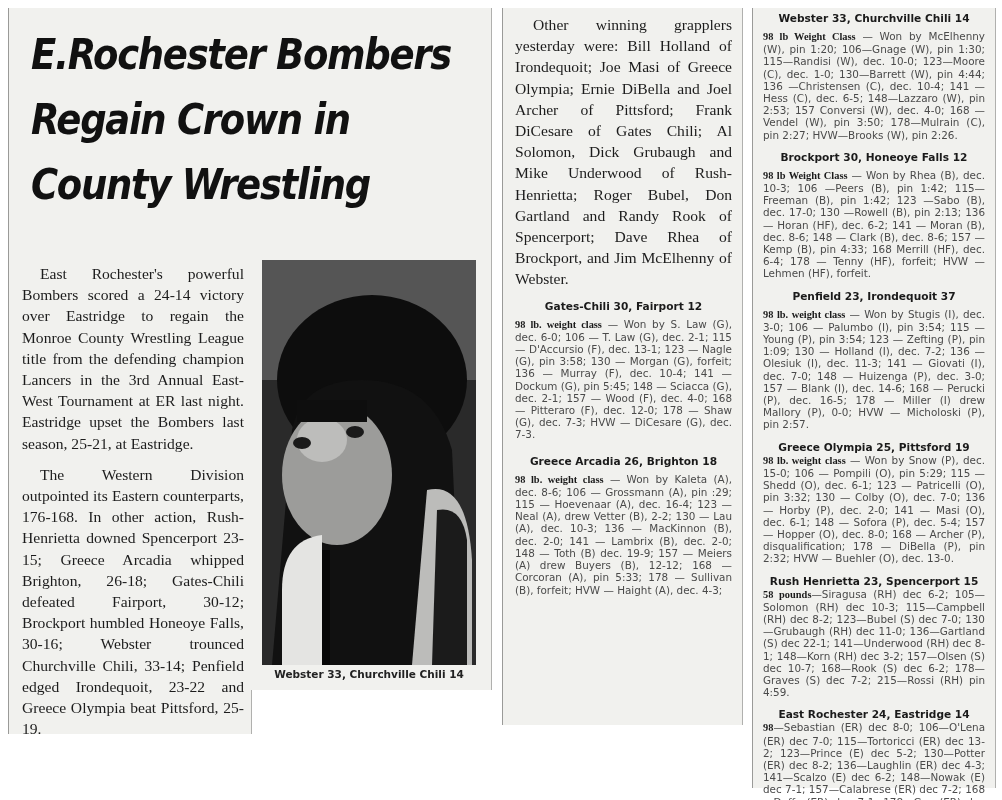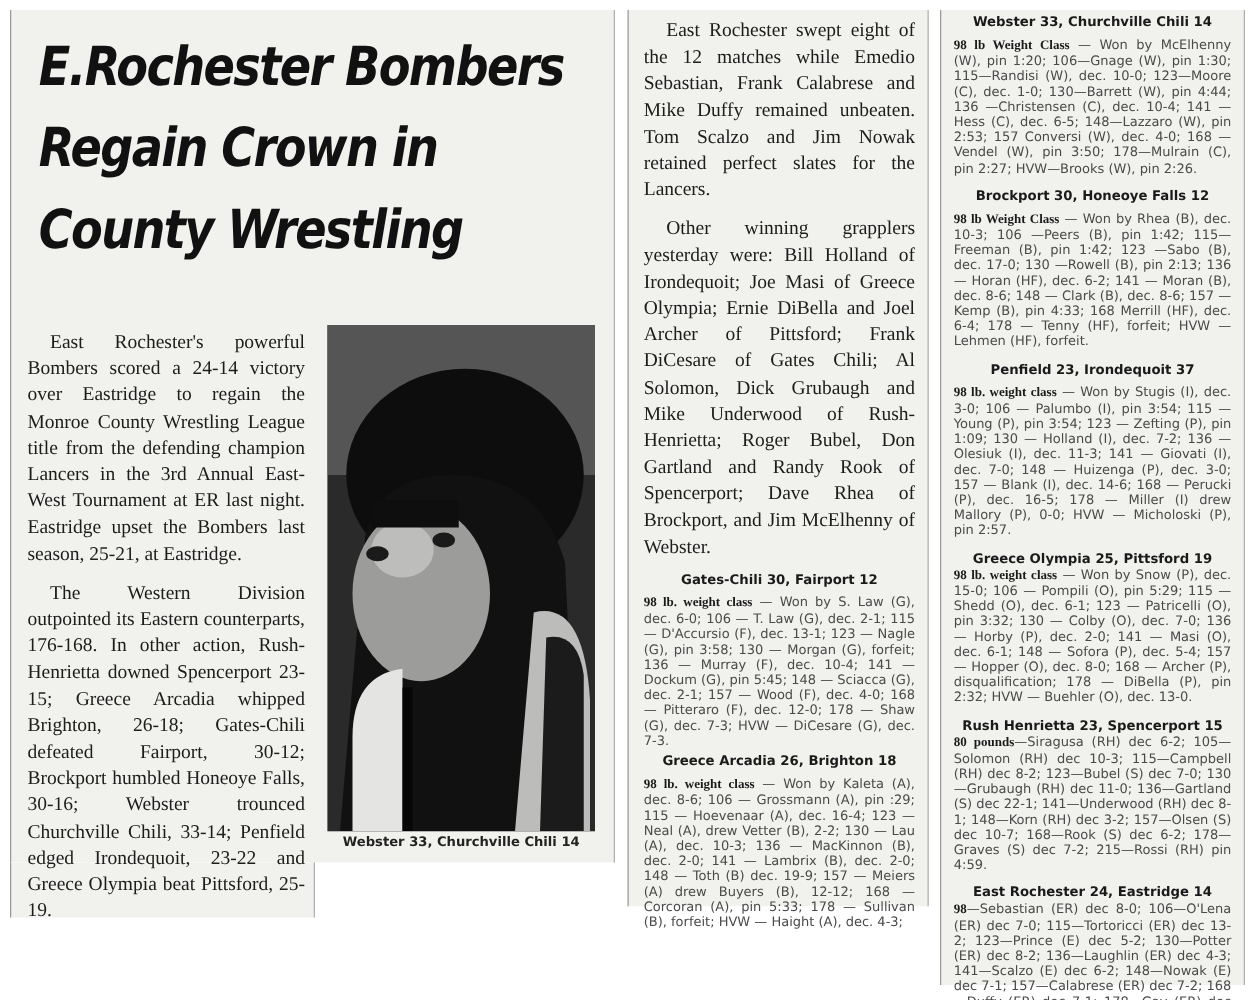--- a/index.html
+++ b/index.html
@@ -47,31 +47,30 @@
     <path d="M20 330 Q20 280 60 275 L60 405 L20 405 Z" fill="#e4e4e2"></path>
     <path d="M165 230 Q205 220 210 300 L210 405 L150 405 Z" fill="#bcbcba"></path>
     <path d="M175 250 Q200 245 205 280 L205 405 L170 405 Z" fill="#1b1b1b"></path>
     <rect x="60" y="290" width="8" height="115" fill="#060606"></rect>
   </svg>
 </div>
 <div class="caption">Webster 33, Churchville Chili 14</div>
 
 <div class="clip rule-l rule-r" style="left:502px; top:8px; width:241px; height:717px; padding:6px 10px 0 12px;">
   <div class="body-text">
-    <p>East Rochester swept eight of the 12 matches while Emedio Sebastian, Frank Calabrese and Mike Duffy remained unbeaten. Tom Scalzo and Jim Nowak retained perfect slates for the Lancers.</p>
     <p>Other winning grapplers yesterday were: Bill Holland of Irondequoit; Joe Masi of Greece Olympia; Ernie DiBella and Joel Archer of Pittsford; Frank DiCesare of Gates Chili; Al Solomon, Dick Grubaugh and Mike Underwood of Rush-Henrietta; Roger Bubel, Don Gartland and Randy Rook of Spencerport; Dave Rhea of Brockport, and Jim McElhenny of Webster.</p>
   </div>
 
   <div>
     <div class="box-head">Gates-Chili 30, Fairport 12</div>
     <p class="box-text"><b>98 lb. weight class</b><span> — Won by S. Law (G), dec. 6-0; 106 — T. Law (G), dec. 2-1; 115 — D'Accursio (F), dec. 13-1; 123 — Nagle (G), pin 3:58; 130 — Morgan (G), forfeit; 136 — Murray (F), dec. 10-4; 141 — Dockum (G), pin 5:45; 148 — Sciacca (G), dec. 2-1; 157 — Wood (F), dec. 4-0; 168 — Pitteraro (F), dec. 12-0; 178 — Shaw (G), dec. 7-3; HVW — DiCesare (G), dec. 7-3.</span></p>
   </div>
 
   <div>
-    <div class="box-head" style="margin-top:4px;">Greece Arcadia 26, Brighton 18</div>
+    <div class="box-head" style="margin-top:14px;">Greece Arcadia 26, Brighton 18</div>
     <p class="box-text"><b>98 lb. weight class</b><span> — Won by Kaleta (A), dec. 8-6; 106 — Grossmann (A), pin :29; 115 — Hoevenaar (A), dec. 16-4; 123 — Neal (A), drew Vetter (B), 2-2; 130 — Lau (A), dec. 10-3; 136 — MacKinnon (B), dec. 2-0; 141 — Lambrix (B), dec. 2-0; 148 — Toth (B) dec. 19-9; 157 — Meiers (A) drew Buyers (B), 12-12; 168 — Corcoran (A), pin 5:33; 178 — Sullivan (B), forfeit; HVW — Haight (A), dec. 4-3;</span></p>
   </div>
 </div>
 
 <div class="clip rule-l rule-r" style="left:752px; top:8px; width:244px; height:780px; padding:0 10px 0 10px;">
   <div>
     <div class="box-head" style="margin-top:4px;">Webster 33, Churchville Chili 14</div>
     <p class="box-text"><b>98 lb Weight Class</b><span> — Won by McElhenny (W), pin 1:20; 106—Gnage (W), pin 1:30; 115—Randisi (W), dec. 10-0; 123—Moore (C), dec. 1-0; 130—Barrett (W), pin 4:44; 136 —Christensen (C), dec. 10-4; 141 —Hess (C), dec. 6-5; 148—Lazzaro (W), pin 2:53; 157 Conversi (W), dec. 4-0; 168 —Vendel (W), pin 3:50; 178—Mulrain (C), pin 2:27; HVW—Brooks (W), pin 2:26.</span></p>
   </div>
   <div>
@@ -81,19 +80,19 @@
   <div>
     <div class="box-head">Penfield 23, Irondequoit 37</div>
     <p class="box-text"><b>98 lb. weight class</b><span> — Won by Stugis (I), dec. 3-0; 106 — Palumbo (I), pin 3:54; 115 — Young (P), pin 3:54; 123 — Zefting (P), pin 1:09; 130 — Holland (I), dec. 7-2; 136 — Olesiuk (I), dec. 11-3; 141 — Giovati (I), dec. 7-0; 148 — Huizenga (P), dec. 3-0; 157 — Blank (I), dec. 14-6; 168 — Perucki (P), dec. 16-5; 178 — Miller (I) drew Mallory (P), 0-0; HVW — Micholoski (P), pin 2:57.</span></p>
   </div>
   <div>
     <div class="box-head" style="margin-bottom:1px;">Greece Olympia 25, Pittsford 19</div>
     <p class="box-text"><b>98 lb. weight class</b><span> — Won by Snow (P), dec. 15-0; 106 — Pompili (O), pin 5:29; 115 — Shedd (O), dec. 6-1; 123 — Patricelli (O), pin 3:32; 130 — Colby (O), dec. 7-0; 136 — Horby (P), dec. 2-0; 141 — Masi (O), dec. 6-1; 148 — Sofora (P), dec. 5-4; 157 — Hopper (O), dec. 8-0; 168 — Archer (P), disqualification; 178 — DiBella (P), pin 2:32; HVW — Buehler (O), dec. 13-0.</span></p>
   </div>
   <div>
     <div class="box-head" style="margin-bottom:1px;">Rush Henrietta 23, Spencerport 15</div>
-    <p class="box-text"><b>80 pounds</b><span>—Siragusa (RH) dec 6-2; 105—Solomon (RH) dec 10-3; 115—Campbell (RH) dec 8-2; 123—Bubel (S) dec 7-0; 130—Grubaugh (RH) dec 11-0; 136—Gartland (S) dec 22-1; 141—Underwood (RH) dec 8-1; 148—Korn (RH) dec 3-2; 157—Olsen (S) dec 10-7; 168—Rook (S) dec 6-2; 178—Graves (S) dec 7-2; 215—Rossi (RH) pin 4:59.</span></p>
+    <p class="box-text"><b>58 pounds</b><span>—Siragusa (RH) dec 6-2; 105—Solomon (RH) dec 10-3; 115—Campbell (RH) dec 8-2; 123—Bubel (S) dec 7-0; 130—Grubaugh (RH) dec 11-0; 136—Gartland (S) dec 22-1; 141—Underwood (RH) dec 8-1; 148—Korn (RH) dec 3-2; 157—Olsen (S) dec 10-7; 168—Rook (S) dec 6-2; 178—Graves (S) dec 7-2; 215—Rossi (RH) pin 4:59.</span></p>
   </div>
   <div>
     <div class="box-head" style="margin-bottom:1px;">East Rochester 24, Eastridge 14</div>
     <p class="box-text"><b>98</b><span>—Sebastian (ER) dec 8-0; 106—O'Lena (ER) dec 7-0; 115—Tortoricci (ER) dec 13-2; 123—Prince (E) dec 5-2; 130—Potter (ER) dec 8-2; 136—Laughlin (ER) dec 4-3; 141—Scalzo (E) dec 6-2; 148—Nowak (E) dec 7-1; 157—Calabrese (ER) dec 7-2; 168—Duffy (ER) dec 7-1; 178—Gay (ER) dec 6-3; 215—Gorski (E) pin 1:13.</span></p>
   </div>
 </div>
 
 </body></html>

